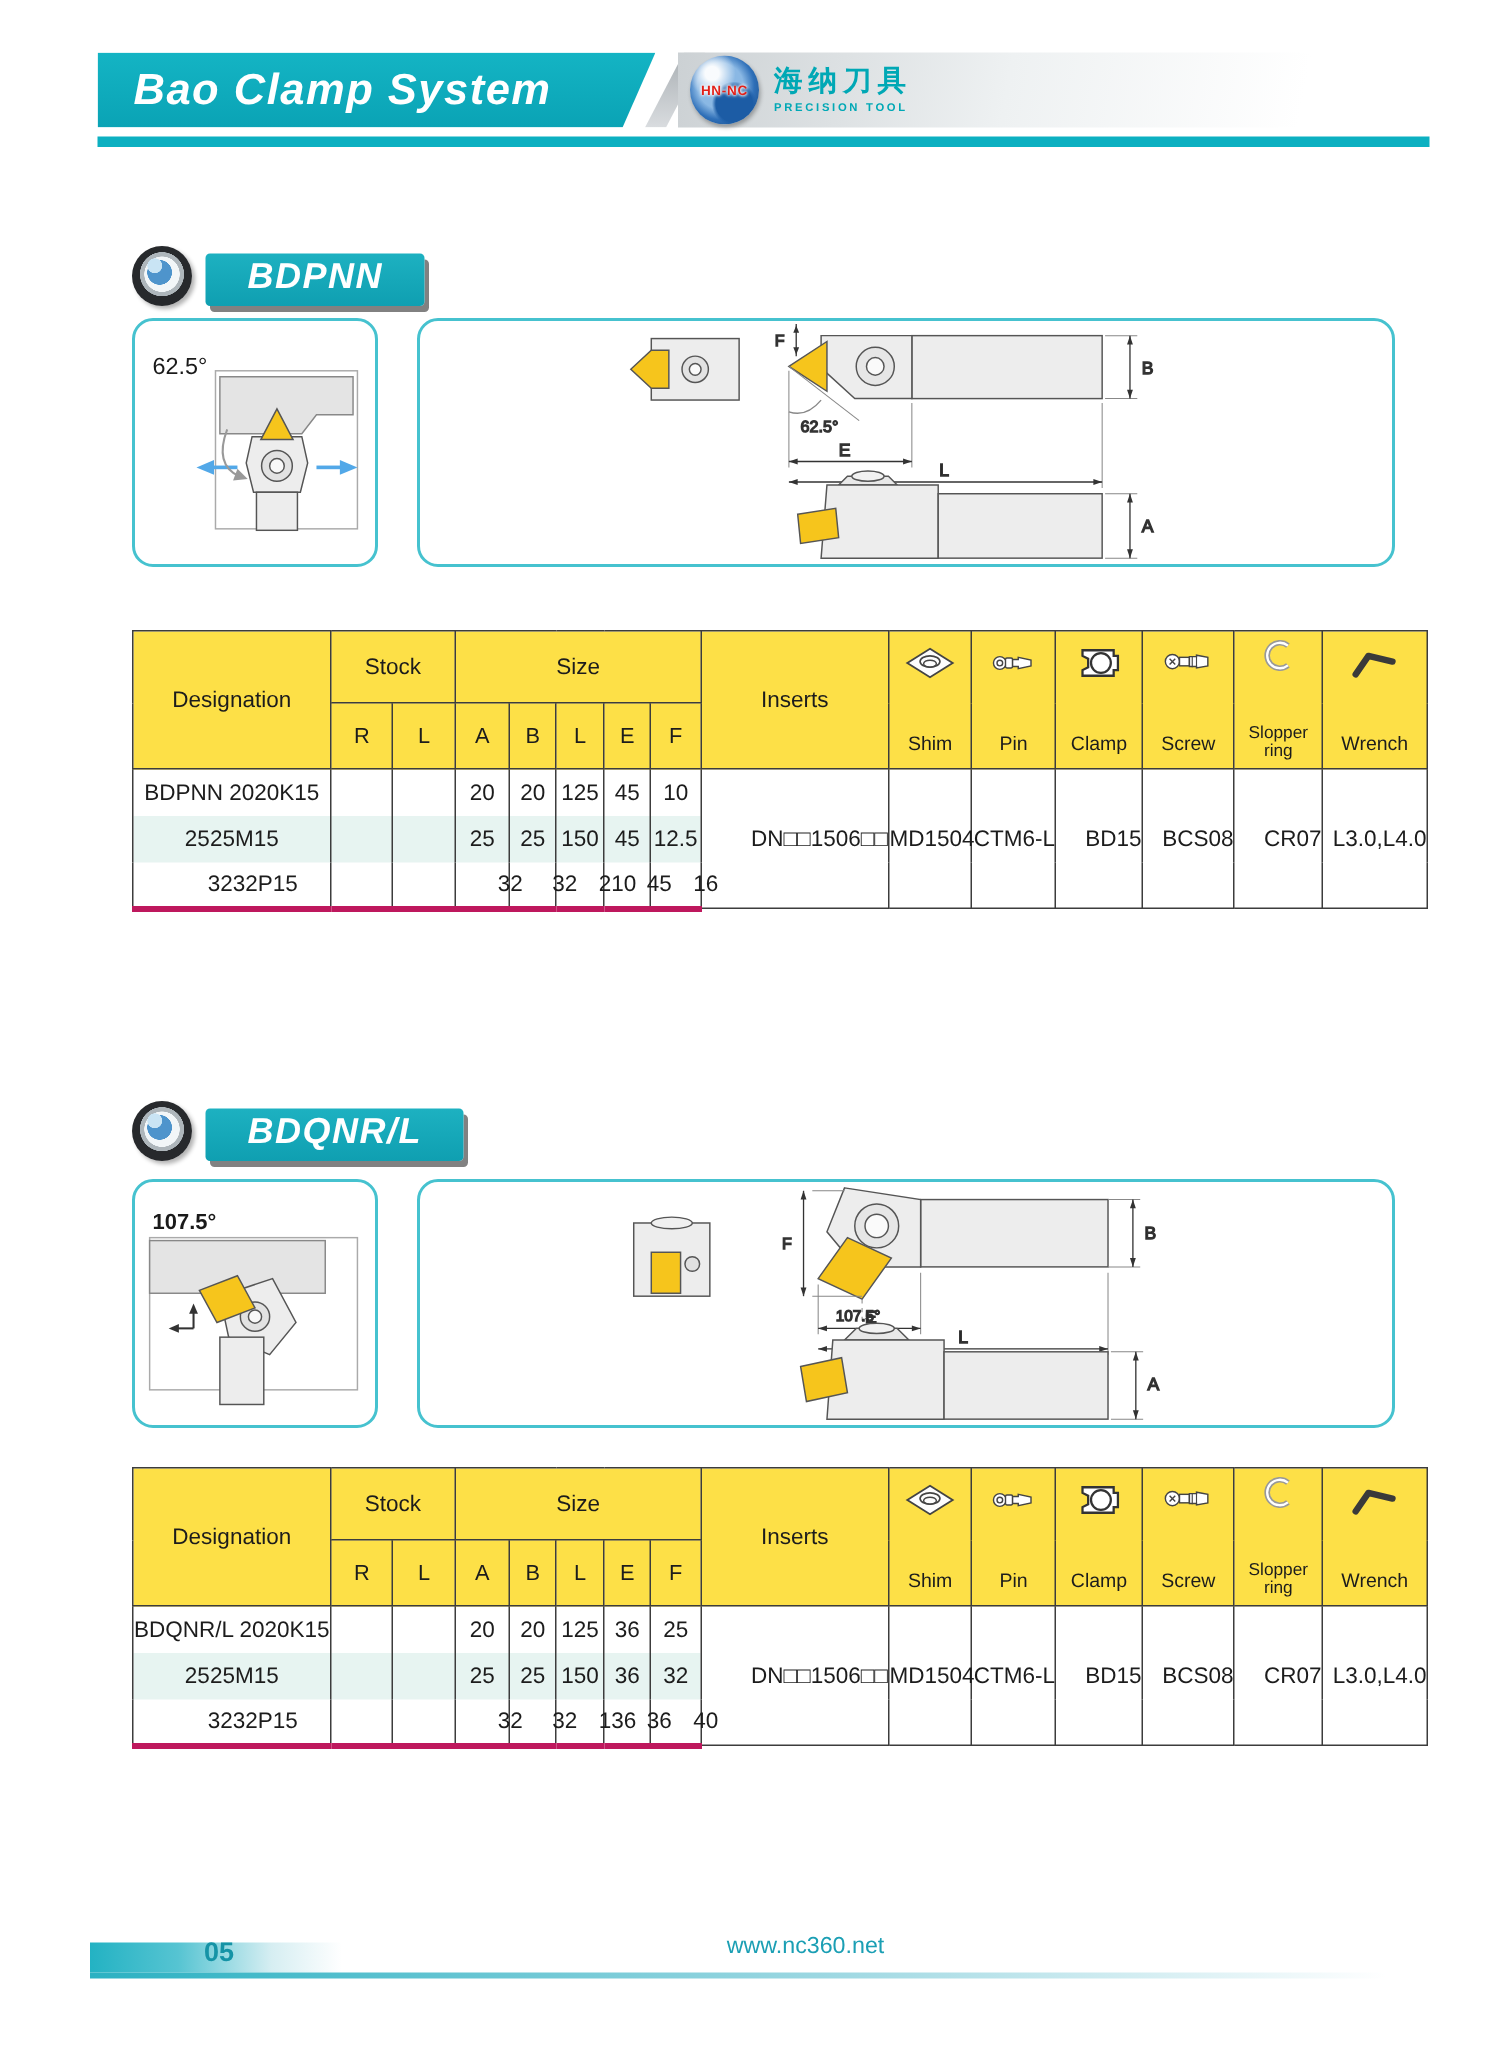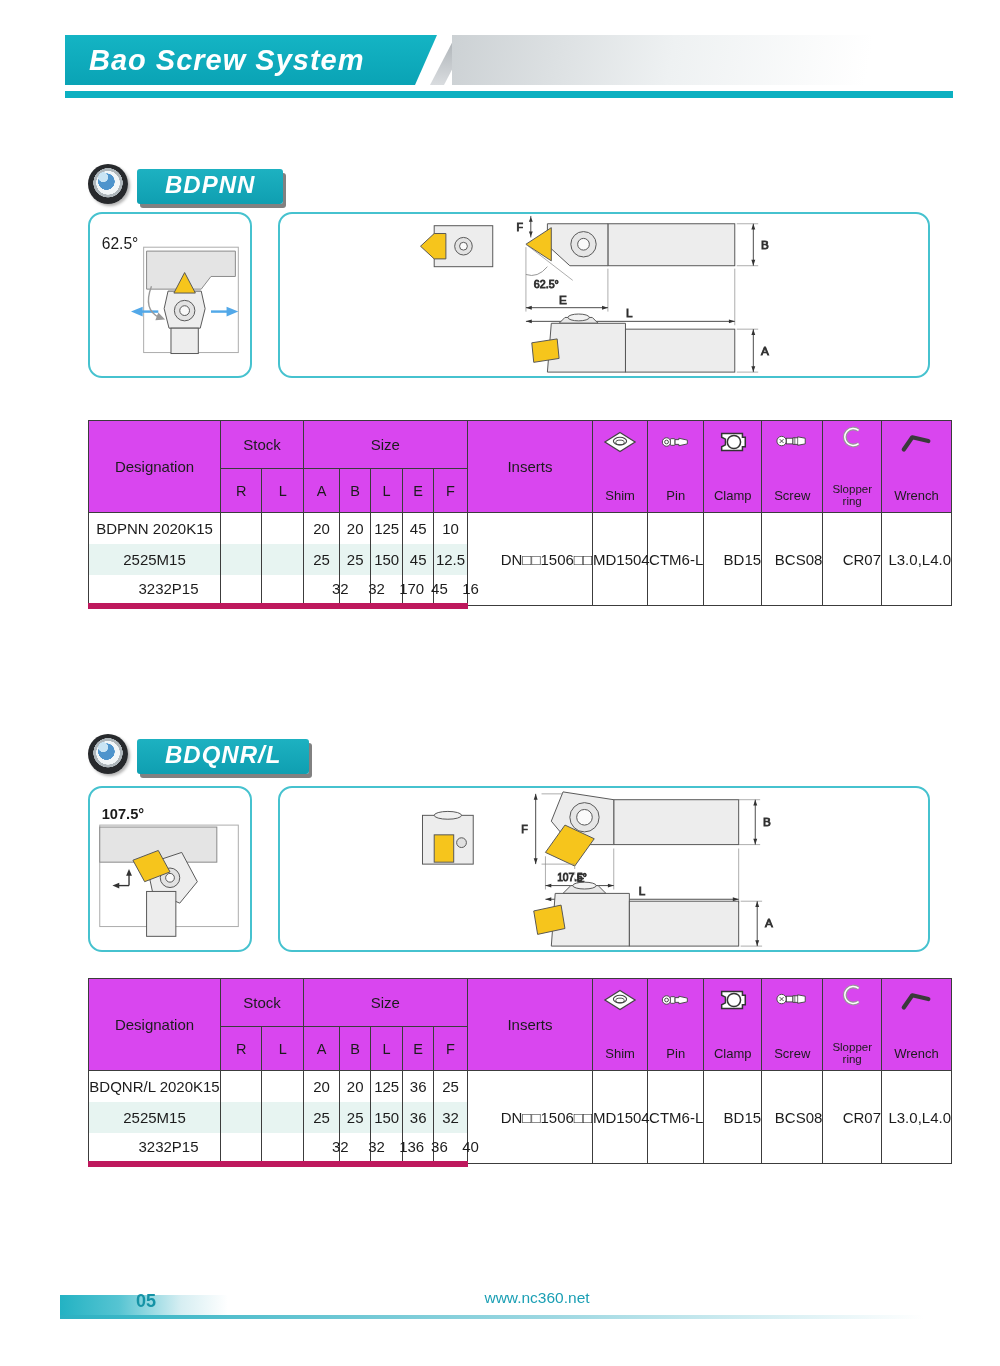--- a/index.html
+++ b/index.html
@@ -48,25 +48,25 @@
   .diag-box { position:absolute; border:2px solid #46c2cf; border-radius:14px; background:#fff; }
   .smallbox { left:88px; width:164px; height:166px; }
   .bigbox  { left:278px; width:652px; height:166px; }
   .diag-box svg { display:block; width:100%; height:100%; }
   svg text { font-family:"Liberation Sans", sans-serif; fill:#1a1a1a; }
 
   
   .spec { position:absolute; left:88px; width:864px; border-collapse:collapse; table-layout:fixed;
     font-size:15px; color:#1c1c1c; }
   .spec th, .spec td { border:1px solid #3c3c3c; text-align:center; padding:0; font-weight:normal; }
-  .spec thead th { background:#d946ef; }
+  .spec thead th { background:#fde047; }
   .spec tr.grp th { height:42px; font-size:15px; }
   .spec tr.sub th { height:38px; font-size:14.5px; }
   .spec tbody td { border-top:0; border-bottom:0; height:31px; }
-  .spec tbody tr.last td { border-bottom:6px solid #be185d;padding-left:28px; }
+  .spec tbody tr.last td { border-bottom:4px solid #be185d;padding-left:28px; }
   .spec tbody td[rowspan] { border-bottom:1px solid #3c3c3c; background:#fff;text-align:right; }
   .spec tbody tr.stripe td { background:#e7f4f1; }
   .comp-th .ic { display:block; margin:4px auto 1px; width:34px; height:24px; }
   .comp-th .lbl { display:block; font-size:13px; padding-bottom:5px;margin-top:34px; }
   .comp-th .lbl-sm { font-size:11.5px; }
 
   
   .footer-block { position:absolute; left:60px; top:1295px; width:168px; height:20px;
     background:linear-gradient(to right,#23b2c3 0%,#56c4d2 35%,#d6eef2 72%,#ffffff 100%); }
   .page-num { position:absolute; left:136px; top:1291px; font-size:18px; font-weight:bold; color:#1593a6; }
@@ -74,24 +74,33 @@
     background:linear-gradient(to right,#2bb1c2 0%,#9ed8e2 55%,rgba(255,255,255,0) 96%); }
   .site { position:absolute; left:74px; top:1289px; width:926px; text-align:center;
     font-size:15.5px; color:#1b9fb4; }
 </style>
 </head>
 <body>
 
 <div class="page">
 
   <div class="banner-teal">
-    <span class="banner-title">Bao Screw System</span>
+    <span class="banner-title">Bao Clamp System</span>
   </div>
   <div class="banner-stripe"></div>
   <div class="banner-light"></div>
+  <div class="logo">
+    <div class="globe">
+      <span class="globe-abbr">HN-NC</span>
+    </div>
+    <div>
+      <div class="logo-cn">海纳刀具</div>
+      <div class="logo-en">PRECISION TOOL</div>
+    </div>
+  </div>
   <div class="banner-underline"></div>
 
   <div class="badge-row" style="top:140px;">
     <div class="sphere"></div>
     <div class="badge">BDPNN</div>
   </div>
 
   <div class="diag-box smallbox" style="top:212px;">
     <svg viewBox="0 0 164 166">
       <text x="12" y="36" font-size="16">62.5°</text>
@@ -279,21 +288,21 @@
         <td>150</td>
         <td>45</td>
         <td>12.5</td>
       </tr>
       <tr class="last">
         <td>3232P15</td>
         <td></td>
         <td></td>
         <td>32</td>
         <td>32</td>
-        <td>170</td>
+        <td>210</td>
         <td>45</td>
         <td>16</td>
       </tr>
     </tbody>
   </table>
 
   <div class="badge-row" style="top:710px;">
     <div class="sphere"></div>
     <div class="badge">BDQNR/L</div>
   </div>

